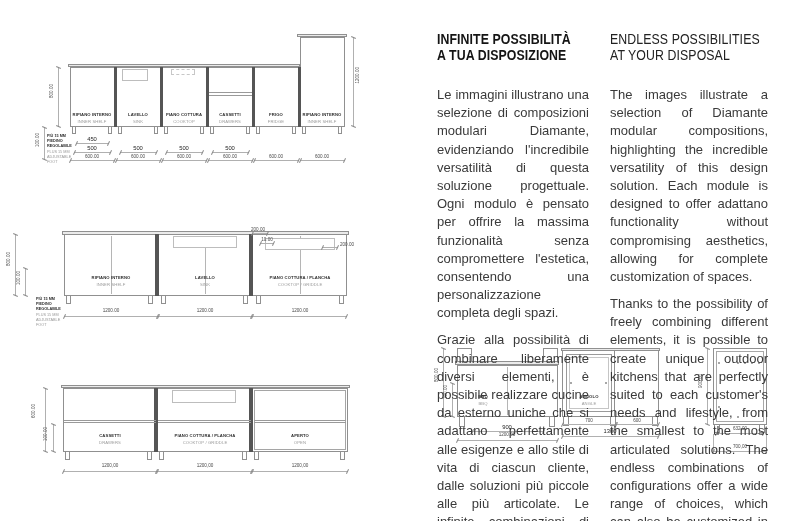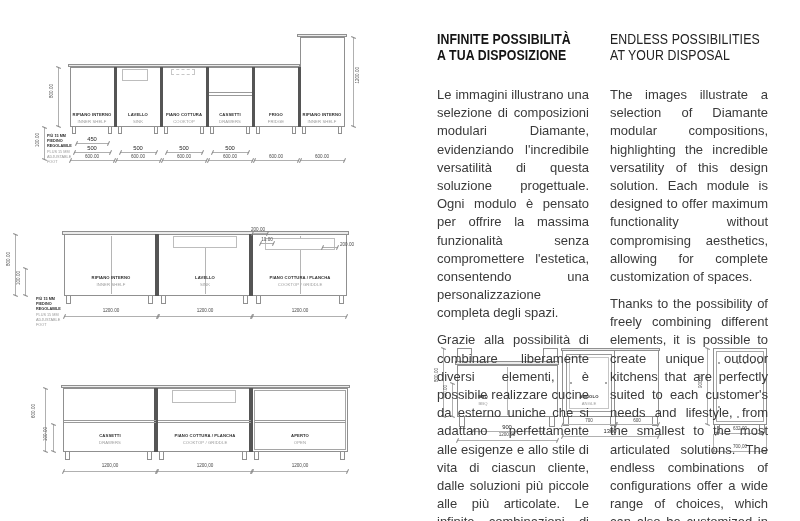--- a/index.html
+++ b/index.html
@@ -299,17 +299,17 @@
     <div class="title">A TUA DISPOSIZIONE</div>
     <div style="height:23px"></div>
     <p class="para">Le immagini illustrano una selezione di composizioni modulari Diamante, evidenziando l'incredibile versatilità di questa soluzione progettuale. Ogni modulo è pensato per offrire la massima funzionalità senza compromettere l'estetica, consentendo una personalizzazione completa degli spazi.</p>
     <p class="para">Grazie alla possibilità di combinare liberamente diversi elementi, è possibile realizzare cucine da esterno uniche che si adattano perfettamente alle esigenze e allo stile di vita di ciascun cliente, dalle soluzioni più piccole alle più articolate. Le infinite combinazioni di configurazioni offrono un'ampia gamma di scelte, che possono essere personalizzate anche nei colori e nei materiali, garantendo risultati di altissimo livello.</p>
   </div>
 
   <div class="col" style="left:610px;top:32px;width:158px">
     <div class="title light">ENDLESS POSSIBILITIES</div>
     <div class="title light">AT YOUR DISPOSAL</div>
     <div style="height:23px"></div>
-    <p class="para">The images illustrate a selection of Diamante modular compositions, highlighting the incredible versatility of this design solution. Each module is designed to offer maximum functionality without compromising aesthetics, allowing for complete customization of spaces.</p>
+    <p class="para">The images illustrate a selection of Diamante modular compositions, highlighting the incredible versatility of this design solution. Each module is designed to offer adattano functionality without compromising aesthetics, allowing for complete customization of spaces.</p>
     <p class="para">Thanks to the possibility of freely combining different elements, it is possible to create unique outdoor kitchens that are perfectly suited to each customer's needs and lifestyle, from the smallest to the most articulated solutions. The endless combinations of configurations offer a wide range of choices, which can also be customized in colors and materials, guaranteeing top-notch results.</p>
   </div>
 
 </div>
 
 </body></html>

